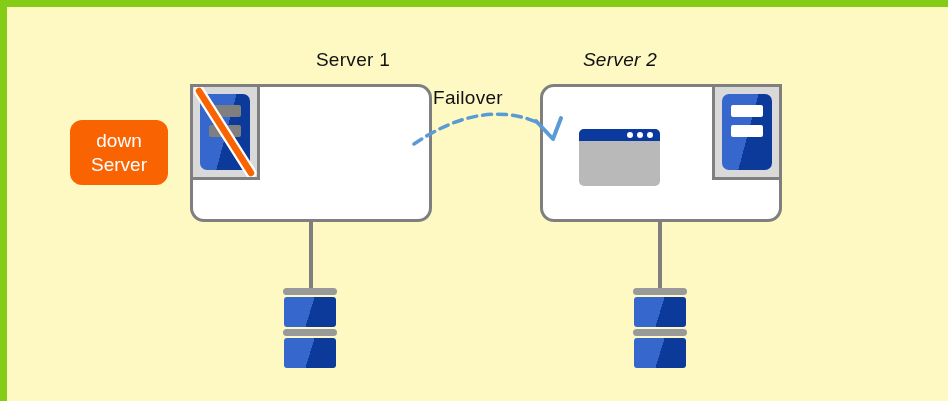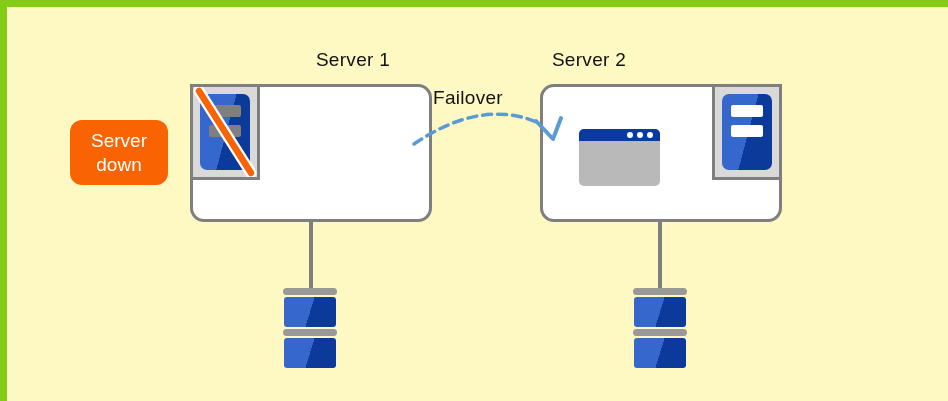--- a/index.html
+++ b/index.html
@@ -58,21 +58,21 @@
     position:absolute;
     width:200px;
     text-align:center;
     font-size:19px;
     letter-spacing:.3px;
     color:#111;
     z-index:5;
     white-space:nowrap;
   }
   #label-server1{left:246px;top:42px;}
-  #label-server2{left:482px;top:42px;}
+  #label-server2{left:513px;top:42px;font-style:italic;}
   #label-failover{left:361px;top:80px;}
   #label-application{left:516px;top:93px;}
   #label-mirrordisk{left:203px;top:365px;}
 
   
   .badge{
     position:absolute;
     left:63px;top:113px;
     width:98px;height:65px;
     box-sizing:border-box;
@@ -153,22 +153,22 @@
       <div class="server-stripe stripe-down s2"></div>
     </div>
     <svg class="slash-svg" width="64" height="90" viewBox="0 0 64 90">
       <line x1="6" y1="4" x2="58" y2="86" stroke="#ffffff" stroke-width="11" stroke-linecap="round"></line>
       <line x1="6" y1="4" x2="58" y2="86" stroke="#F96302" stroke-width="6.5" stroke-linecap="round"></line>
     </svg>
   </div>
   <div class="diagram-label" id="label-server1">Server 1</div>
 
   <div class="badge">
+    <span>down</span>
     <span>Server</span>
-    <span>down</span>
   </div>
 
   <div class="diagram-label" id="label-failover">Failover</div>
 
   <div class="server-box" id="box2"></div>
   <div class="icon-frame" id="frame2">
     <div class="server-icon">
       <div class="server-stripe stripe-up s1"></div>
       <div class="server-stripe stripe-up s2"></div>
     </div>

